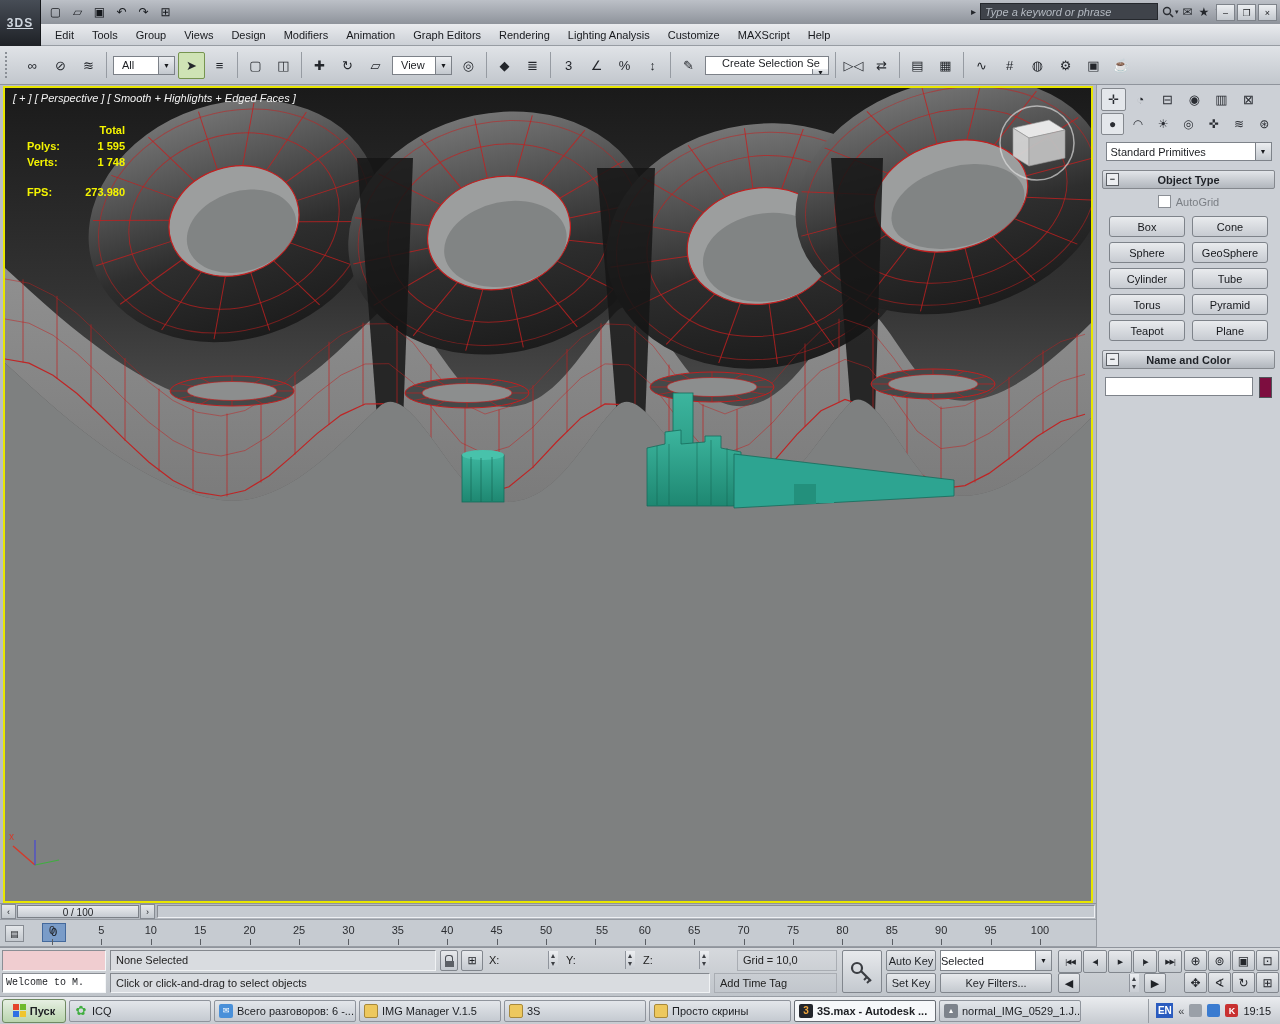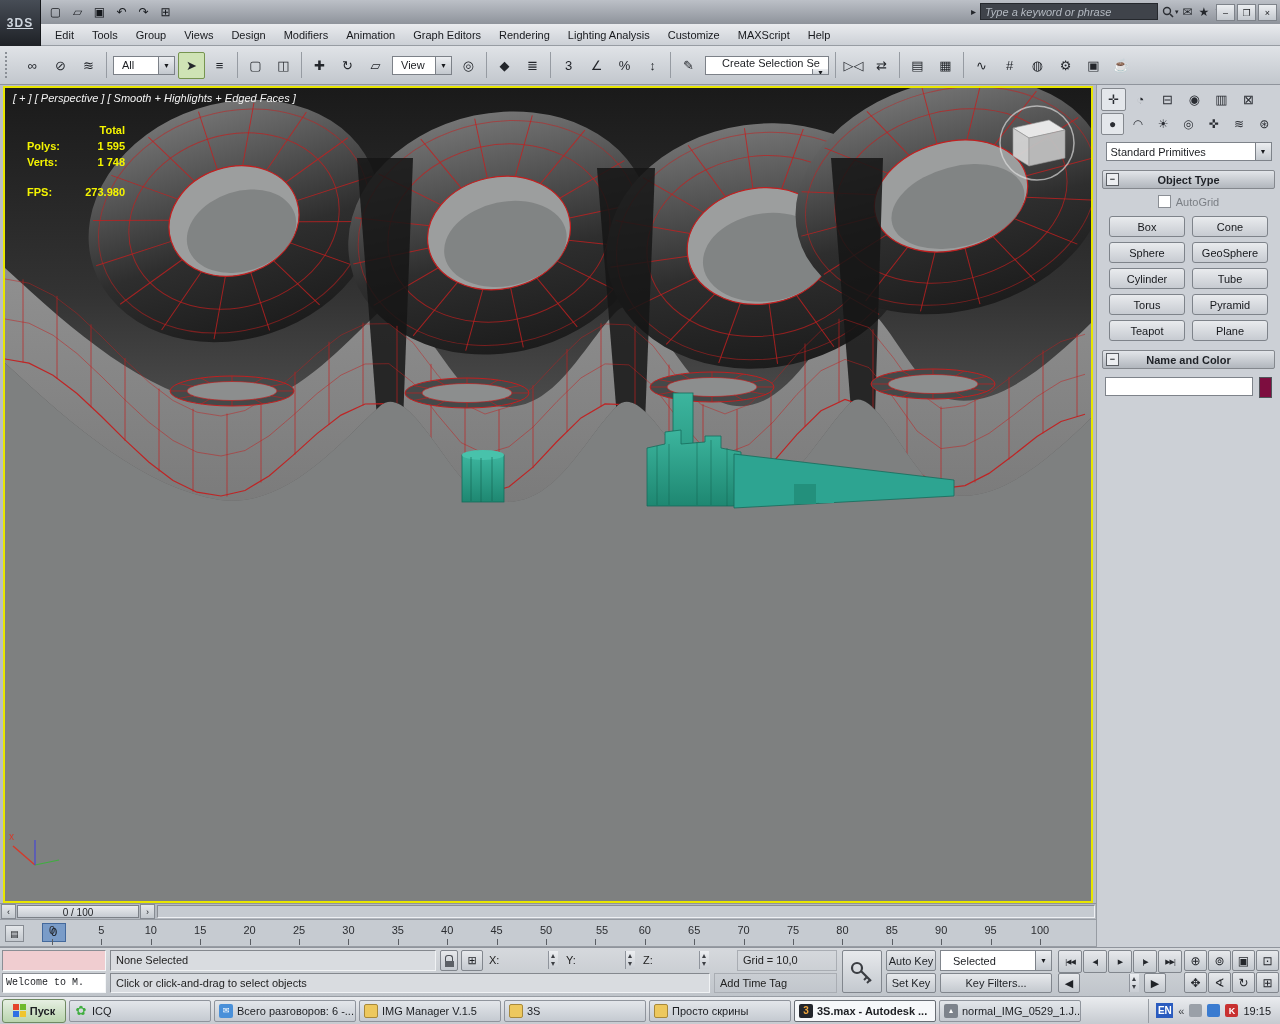--- a/index.html
+++ b/index.html
@@ -122,21 +122,21 @@
   .sb-btn{background:linear-gradient(#e7e9ec,#c4c9cf);border:1px solid #81868d;border-radius:2px;
     font-size:11px;display:flex;align-items:center;justify-content:center;color:#1f2226;}
   .lbl{font-size:11px;color:#222;}
   .coord input{width:100%;height:100%;box-sizing:border-box;border:1px solid #81868d;background:#fff;
     font:11px "Liberation Sans",sans-serif;padding:0 12px 16px 3px;color:#222;margin-top:48px;}
   .spin{position:absolute;right:1px;top:1px;bottom:1px;width:9px;
     background:linear-gradient(#eceef1,#c9cdd3);border-left:1px solid #8f949c;}
   .spin::before,.spin::after{content:"";position:absolute;left:2px;border-left:2.5px solid transparent;border-right:2.5px solid transparent;}
   .spin::before{top:3px;border-bottom:4px solid #3c3f44;}
   .spin::after{bottom:3px;border-top:4px solid #3c3f44;}
-  .dd-field{background:#fff;border:1px solid #81868d;display:flex;align-items:center;padding-left:12px;}
+  .dd-field{background:#fff;border:1px solid #81868d;display:flex;align-items:center;padding-left:0;}
   #transport{display:flex;gap:1px;}
   .tr-btn{width:22px;height:21px;background:linear-gradient(#e7e9ec,#c4c9cf);border:1px solid #81868d;
     border-radius:2px;display:flex;align-items:center;justify-content:center;font-size:7px;letter-spacing:-1px;color:#23262b;}
   #navcluster{display:grid;grid-template-columns:repeat(4,23px);grid-auto-rows:21px;gap:1px;}
   .nav-btn{background:linear-gradient(#e7e9ec,#c4c9cf);border:1px solid #81868d;border-radius:2px;
     display:flex;align-items:center;justify-content:center;font-size:12px;color:#23262b;}
   .padlock{flex-direction:column;}
   .lk-arc{width:6px;height:5px;border:1.5px solid #4c5056;border-bottom:none;border-radius:3px 3px 0 0;display:block;}
   .lk-body{width:9px;height:6px;background:#5c6066;display:block;}
 

